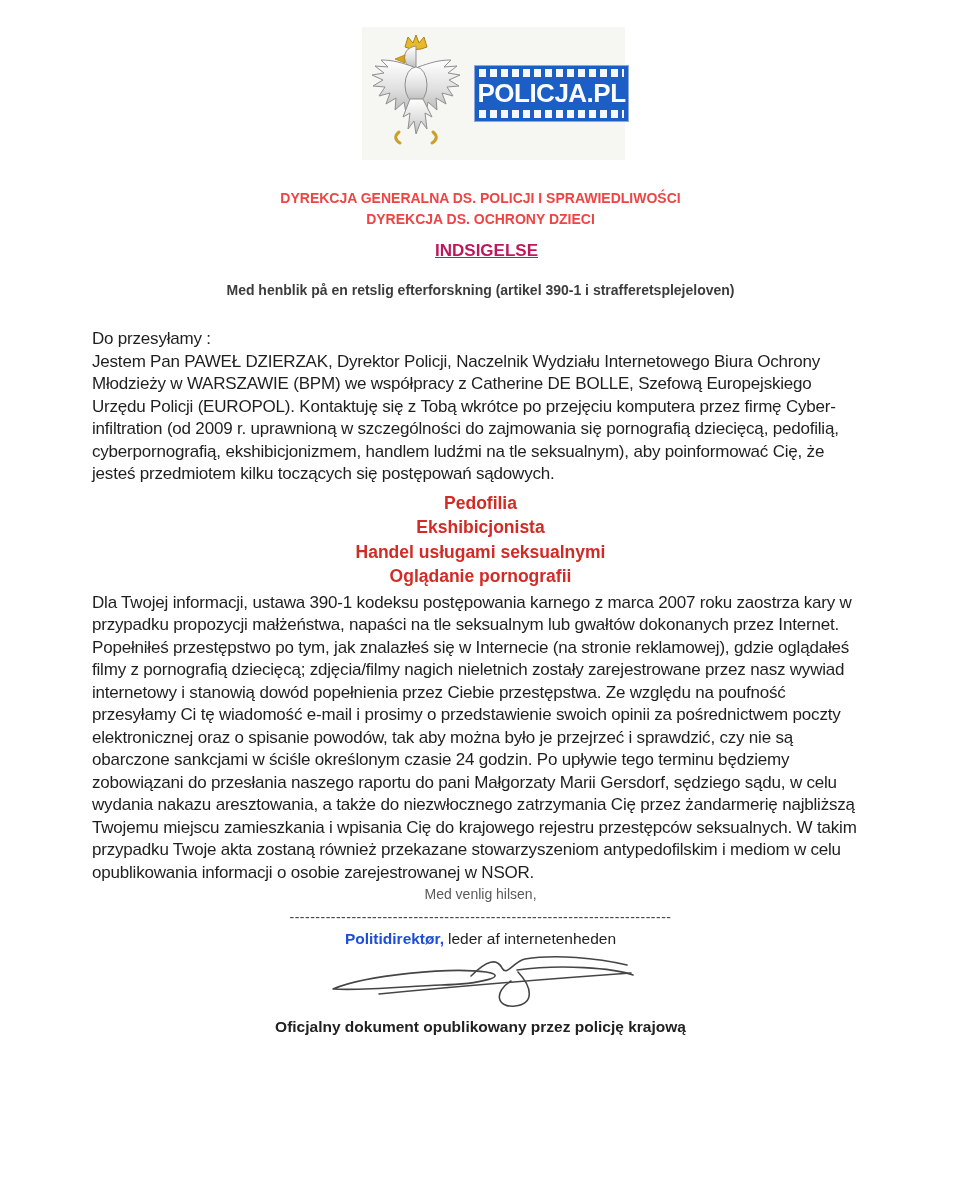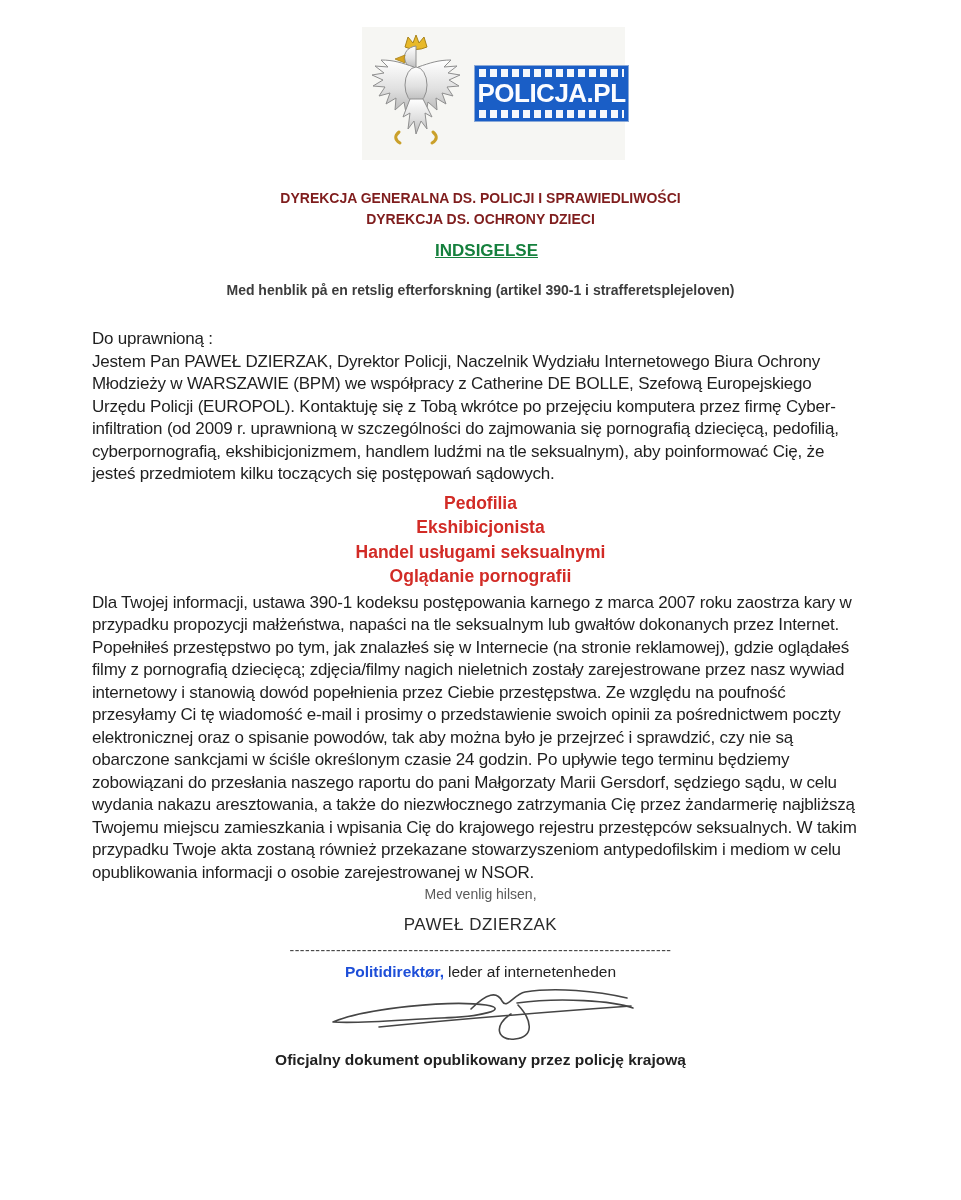--- a/index.html
+++ b/index.html
@@ -19,26 +19,26 @@
   }
   .perf{
     height:8px;margin:0 1px;
     background:repeating-linear-gradient(90deg,#f4f7fc 0 7px,#1a5ec6 7px 11px);
   }
   .striptext{
     height:33px;display:flex;align-items:center;justify-content:center;
     color:#fbfcff;font-weight:bold;font-size:26px;letter-spacing:-0.5px;
   }
   
-  .h1{ text-align:center;font-weight:bold;font-size:14px;line-height:21px;color:#7f1d1d;}
+  .h1{ text-align:center;font-weight:bold;font-size:14px;line-height:21px;color:#ef4444;}
   .h1.first{margin-top:28px;}
   .hlink{text-align:center;margin-top:4px;}
   .hlink a{color:#2b72c8;font-weight:bold;font-size:18px;text-decoration:underline;cursor:pointer;}
   .stamp{
-    text-align:center;margin-top:11px;color:#15803d;font-weight:bold;font-size:17px;
+    text-align:center;margin-top:11px;color:#be185d;font-weight:bold;font-size:17px;
     text-decoration:underline;
     padding-left:12px;
   }
   .subject{text-align:center;margin-top:21px;font-weight:bold;font-size:14px;color:#3c3c3c;}
   
   .content{margin:0 92px;}
   .salutation{margin-top:30px;font-size:17px;letter-spacing:-0.2px;line-height:22.5px;}
   .para{font-size:17px;letter-spacing:-0.2px;line-height:22.5px;text-align:left;}
   .charges{margin-top:5px;}
   .charge{
@@ -94,37 +94,36 @@
       <div class="perf"></div>
     </div>
   </div>
 
   <div class="h1 first">DYREKCJA GENERALNA DS. POLICJI I SPRAWIEDLIWOŚCI</div>
   <div class="h1">DYREKCJA DS. OCHRONY DZIECI</div>
   <div class="stamp">INDSIGELSE</div>
   <div class="subject">Med henblik på en retslig efterforskning (artikel 390-1 i strafferetsplejeloven)</div>
 
   <div class="content">
-    <div class="salutation">Do uprawnioną :</div>
+    <div class="salutation">Do przesyłamy :</div>
     <div class="para">Jestem Pan PAWEŁ DZIERZAK, Dyrektor Policji, Naczelnik Wydziału Internetowego Biura Ochrony Młodzieży w WARSZAWIE (BPM) we współpracy z Catherine DE BOLLE, Szefową Europejskiego Urzędu Policji (EUROPOL). Kontaktuję się z Tobą wkrótce po przejęciu komputera przez firmę Cyber-infiltration (od 2009 r. uprawnioną w szczególności do zajmowania się pornografią dziecięcą, pedofilią, cyberpornografią, ekshibicjonizmem, handlem ludźmi na tle seksualnym), aby poinformować Cię, że jesteś przedmiotem kilku toczących się postępowań sądowych.</div>
   </div>
 
   <div class="charges">
     <div class="charge">Pedofilia</div>
     <div class="charge">Ekshibicjonista</div>
     <div class="charge">Handel usługami seksualnymi</div>
     <div class="charge">Oglądanie pornografii</div>
   </div>
 
   <div class="content">
     <div class="para para2">Dla Twojej informacji, ustawa 390-1 kodeksu postępowania karnego z marca 2007 roku zaostrza kary w przypadku propozycji małżeństwa, napaści na tle seksualnym lub gwałtów dokonanych przez Internet. Popełniłeś przestępstwo po tym, jak znalazłeś się w Internecie (na stronie reklamowej), gdzie oglądałeś filmy z pornografią dziecięcą; zdjęcia/filmy nagich nieletnich zostały zarejestrowane przez nasz wywiad internetowy i stanowią dowód popełnienia przez Ciebie przestępstwa. Ze względu na poufność przesyłamy Ci tę wiadomość e-mail i prosimy o przedstawienie swoich opinii za pośrednictwem poczty elektronicznej oraz o spisanie powodów, tak aby można było je przejrzeć i sprawdzić, czy nie są obarczone sankcjami w ściśle określonym czasie 24 godzin. Po upływie tego terminu będziemy zobowiązani do przesłania naszego raportu do pani Małgorzaty Marii Gersdorf, sędziego sądu, w celu wydania nakazu aresztowania, a także do niezwłocznego zatrzymania Cię przez żandarmerię najbliższą Twojemu miejscu zamieszkania i wpisania Cię do krajowego rejestru przestępców seksualnych. W takim przypadku Twoje akta zostaną również przekazane stowarzyszeniom antypedofilskim i mediom w celu opublikowania informacji o osobie zarejestrowanej w NSOR.</div>
   </div>
 
   <div class="close-sal">Med venlig hilsen,</div>
-  <div class="close-name">PAWEŁ DZIERZAK</div>
   <div class="sep">--------------------------------------------------------------------------</div>
   <div class="title-line">
     <span class="tb">Politidirektør,</span><span class="tr">leder af internetenheden</span>
   </div>
 
   <div class="sigwrap">
     <svg width="320" height="62" viewBox="0 0 320 62" aria-hidden="true">
       <g stroke="#454545" stroke-width="1.6" fill="none" stroke-linecap="round">
         <path d="M12,41 C45,27 130,19 165,24 C190,28 160,36 120,37 C88,38 42,43 12,41"></path>
         <path d="M150,28 C166,12 176,10 181,20 C186,29 193,13 204,11 C234,6 276,10 306,17"></path>

